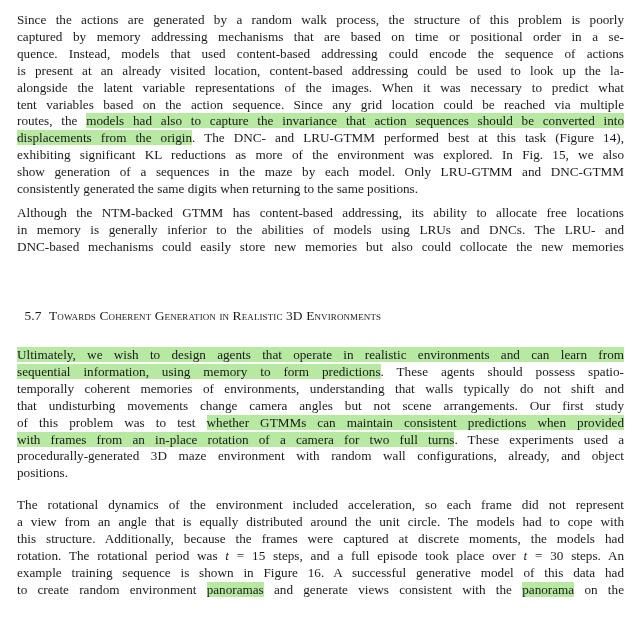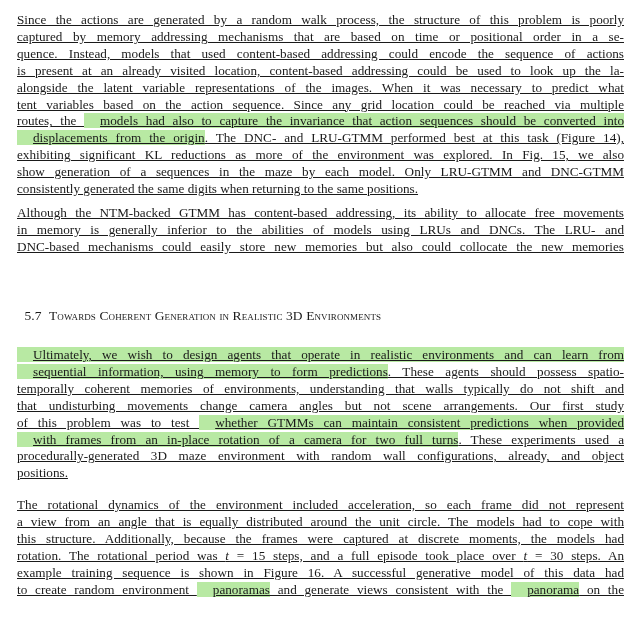--- a/index.html
+++ b/index.html
@@ -8,33 +8,32 @@
     font-family: "Liberation Serif", "DejaVu Serif", serif;
     color: #1a1a1a;
   }
   .page { position: relative; padding: 0 17px 0 17px; }
   p {
     margin: 0;
     font-size: 13.2px;
     line-height: 16.9px;
     text-align: justify;
     hyphens: manual;
-    text-decoration: underline;
   }
   .p1 { position: absolute; top: 12px; left: 17px; width: 607px; }
   .p2 { position: absolute; top: 205px; left: 17px; width: 607px; }
   .heading {
     position: absolute; top: 307px; left: 17px; width: 607px;
     font-size: 13.5px; line-height: 17px;
   }
   .heading .num { display: inline-block; width: 32px; text-align: center; }
   .heading .sc { font-variant: small-caps; letter-spacing: 0.1px; }
   .p3 { position: absolute; top: 347px; left: 17px; width: 607px; }
   .p4 { position: absolute; top: 497px; left: 17px; width: 607px; }
-  .hl { background: #b8e9a3; padding-left: 16px; }
+  .hl { background: #b8e9a3; }
   .line { display: block; text-align: justify; text-align-last: justify; white-space: nowrap; }
   .line.last { text-align-last: left; }
   .math { font-style: italic; }
 </style>
 </head>
 <body>
 
 <div class="page">
 
   <p class="p1">
@@ -45,21 +44,21 @@
     <span class="line">alongside the latent variable representations of the images. When it was necessary to predict what</span>
     <span class="line">tent variables based on the action sequence. Since any grid location could be reached via multiple</span>
     <span class="line"><span>routes, the </span><span class="hl">models had also to capture the invariance that action sequences should be converted into</span></span>
     <span class="line"><span class="hl">displacements from the origin</span><span>. The DNC- and LRU-GTMM performed best at this task (Figure 14),</span></span>
     <span class="line">exhibiting significant KL reductions as more of the environment was explored. In Fig. 15, we also</span>
     <span class="line">show generation of a sequences in the maze by each model. Only LRU-GTMM and DNC-GTMM</span>
     <span class="line last">consistently generated the same digits when returning to the same positions.</span>
   </p>
 
   <p class="p2">
-    <span class="line">Although the NTM-backed GTMM has content-based addressing, its ability to allocate free movements</span>
+    <span class="line">Although the NTM-backed GTMM has content-based addressing, its ability to allocate free locations</span>
     <span class="line">in memory is generally inferior to the abilities of models using LRUs and DNCs. The LRU- and</span>
     <span class="line">DNC-based mechanisms could easily store new memories but also could collocate the new memories</span>
   </p>
 
   <div class="heading">
     <span class="num">5.7</span><span class="sc">Towards Coherent Generation in Realistic 3D Environments</span>
   </div>
 
   <p class="p3">
     <span class="line"><span class="hl">Ultimately, we wish to design agents that operate in realistic environments and can learn from</span></span>

